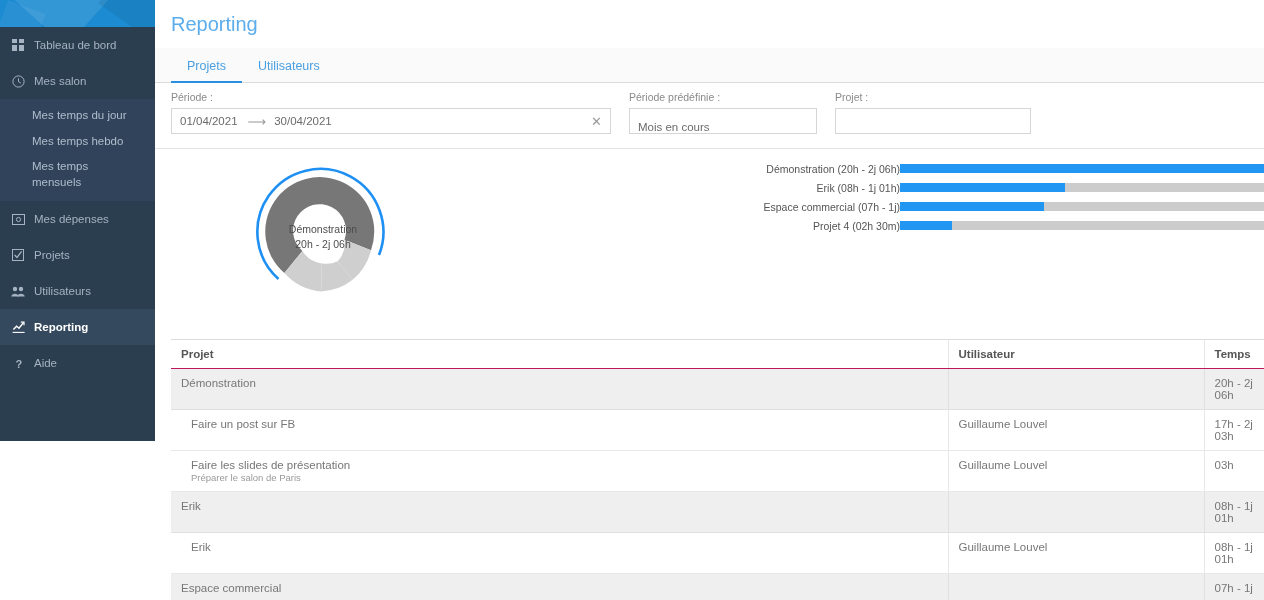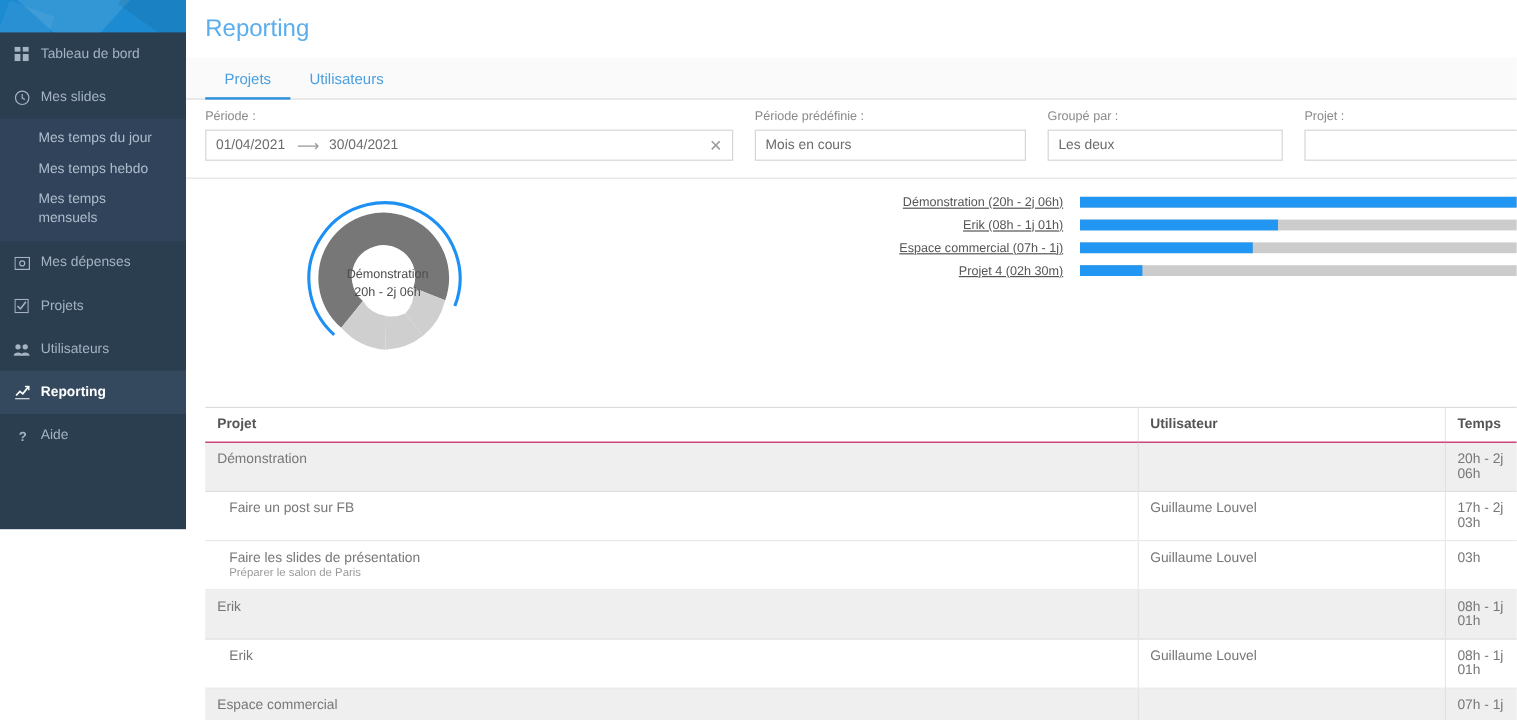--- a/index.html
+++ b/index.html
@@ -98,21 +98,21 @@
   .fld-label { font-size: 10.5px; color: #8a8a8a; margin-bottom: 5px; }
   .fld-box {
     height: 26px; border: 1px solid #d6d6d6; background: #fff;
     display: flex; align-items: center; padding: 0 8px;
     font-size: 11.5px; color: #6b6b6b; gap: 29px;
   }
   .w-period { width: 440px; justify-content: space-between; }
   .period-dates { display: flex; align-items: center; gap: 10px; }
   .arrow { color: #9a9a9a; font-size: 13px; letter-spacing: -2px; }
   .clear-x { color: #9a9a9a; font-size: 13px; cursor: pointer; }
-  .w-pre { width: 226px; }
+  .w-pre { width: 188px; align-items: flex-end; }
   .w-group { width: 196px; }
   .w-proj { width: 196px; }
 
   
   .charts { height: 190px; position: relative; }
 
   .donut-wrap {
     position: absolute; left: 93px; top: 13px;
     width: 150px; height: 150px;
   }
@@ -122,22 +122,22 @@
     font-size: 10.5px; color: #4d4d4d; line-height: 1.45; text-align: center;
   }
 
   .legend {
     position: absolute; left: 590px; top: 12px; width: 670px;
   }
   .leg-row {
     display: flex; align-items: center; height: 15px; margin-bottom: 4px;
   }
   .leg-label {
-    width: 155px; text-align: right; padding-right: 14px;
-    font-size: 10.5px; color: #555; white-space: nowrap; text-decoration: underline;
+    width: 155px; text-align: right; padding-right: 0;
+    font-size: 10.5px; color: #555; white-space: nowrap;
   }
   .leg-track {
     flex: 1; height: 9px; background: #cccccc; position: relative;
   }
   .leg-fill { position: absolute; left: 0; top: 0; bottom: 0; background: #2196f3; }
 
   
   .tbl { width: 1109px; margin-left: 16px; border-collapse: collapse; table-layout: fixed; }
   .tbl th {
     text-align: left; font-size: 11.5px; color: #555; font-weight: bold;
@@ -181,21 +181,21 @@
       <span class="lbl">Tableau de bord</span>
     </div>
 
     <div class="nav-item">
       <span class="ic">
         <svg class="icn" width="13" height="13" viewBox="0 0 13 13">
             <circle cx="6.5" cy="6.5" r="5.6" fill="none" stroke="currentColor" stroke-width="1"></circle>
             <path d="M6.5 3.4 V6.7 L8.8 8" fill="none" stroke="currentColor" stroke-width="1"></path>
           </svg>
       </span>
-      <span class="lbl">Mes slides</span>
+      <span class="lbl">Mes salon</span>
     </div>
 
     <div class="submenu">
       <span class="sub-item">Mes temps du jour</span>
       <span class="sub-item">Mes temps hebdo</span>
       <span class="sub-item">Mes temps mensuels</span>
     </div>
 
     <div class="nav-item">
       <span class="ic">
@@ -275,26 +275,20 @@
         </div>
       </div>
 
       <div class="fld">
         <div class="fld-label">Période prédéfinie :</div>
         <div class="fld-box w-pre">
           <span>Mois en cours</span>
         </div>
       </div>
 
-      <div class="fld">
-        <div class="fld-label">Groupé par :</div>
-        <div class="fld-box w-group">
-          <span>Les deux</span>
-        </div>
-      </div>
 
       <div class="fld">
         <div class="fld-label">Projet :</div>
         <div class="fld-box w-proj">
           <span></span>
         </div>
       </div>
 
     </div>
 

